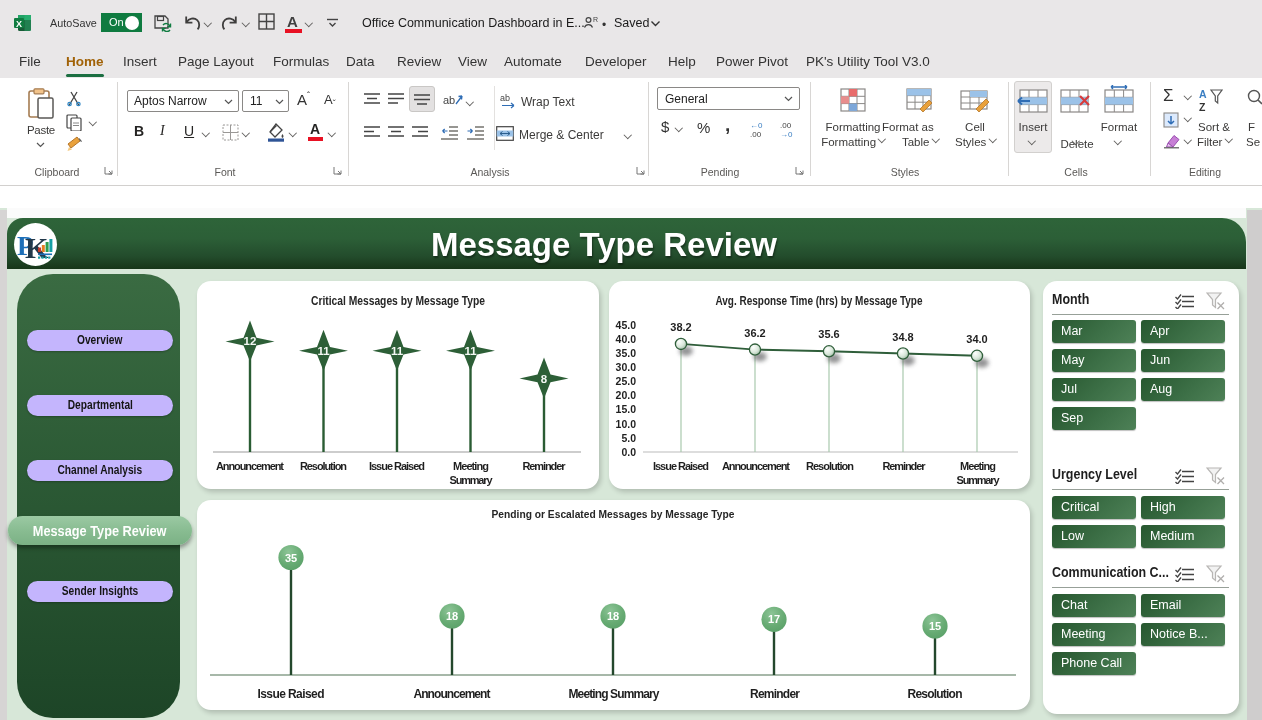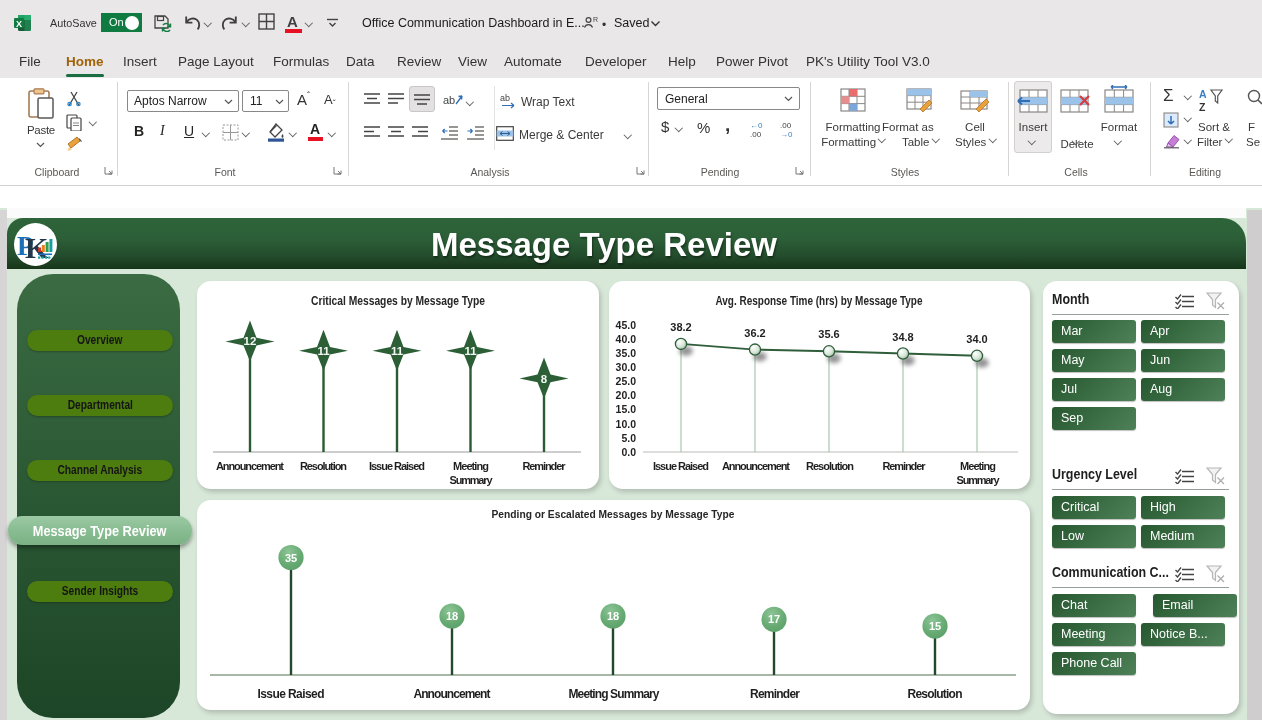--- a/index.html
+++ b/index.html
@@ -14,21 +14,21 @@
 #sheet { position:absolute; left:0; top:208px; width:1262px; height:512px; background:#d7e7d8; }
 .menu-item { position:absolute; top:9px; white-space:nowrap; }
 .glabel { position:absolute; top:88px; font-size:10.5px; color:#5a5856; text-align:center; }
 .gsep { position:absolute; top:4px; height:94px; width:1px; background:#d8d6d4; }
 .ricon { position:absolute; }
 .rtext { position:absolute; font-size:11.5px; color:#3b3a39; white-space:nowrap; }
 .chev { font-size:0; line-height:0; }
 .chev::before { content:""; display:inline-block; width:4.5px; height:4.5px; border-right:1.3px solid #5f5d5b; border-bottom:1.3px solid #5f5d5b; transform:rotate(45deg); vertical-align:top; }
 
 .card { position:absolute; background:#fff; border-radius:14px; box-shadow:2px 3px 5px rgba(0,0,0,0.18); }
-.pill { position:absolute; left:27px; width:146px; height:21px; background:#4d7c0f; border-radius:11px; text-align:center; font-size:12px; font-weight:bold; color:#151515; line-height:21px; box-shadow:0 1px 2px rgba(0,0,0,0.25); }
+.pill { position:absolute; left:27px; width:146px; height:21px; background:#c4b5fd; border-radius:11px; text-align:center; font-size:12px; font-weight:bold; color:#151515; line-height:21px; box-shadow:0 1px 2px rgba(0,0,0,0.25); }
 .pill span, .apill span { display:inline-block; transform:scaleX(0.85); transform-origin:center; white-space:nowrap; }
 .slbtn { position:absolute; width:84px; height:23px; border-radius:3px; background:linear-gradient(135deg,#27572f 0%, #3c6f46 55%, #4e8157 100%); color:#fff; font-size:12.5px; line-height:23px; padding-left:9px; box-shadow:0 1px 1px rgba(0,0,0,0.25); }
 .shead { position:absolute; font-size:14px; font-weight:bold; color:#1f1f1f; }
 .shead span { display:inline-block; transform:scaleX(0.89); transform-origin:left center; white-space:nowrap; }
 </style>
 </head>
 <body>
 <div id="stage">
   <div id="titlebar">
 
@@ -541,19 +541,19 @@
       <svg class="abs" style="left:132px;top:286px" width="20" height="15" viewBox="0 0 20 15">
           <path d="M7 2.5 h12 M7 7.5 h12 M7 12.5 h12" stroke="#444" stroke-width="1.6"></path>
           <path d="M0.5 3 l2 2 L6 0.5 M0.5 8 l2 2 L6 5.5 M0.5 13 l2 2 L6 10.5" fill="none" stroke="#444" stroke-width="1.3"></path>
         </svg>
       <svg class="abs" style="left:163px;top:284px" width="19" height="18" viewBox="0 0 19 18">
           <path d="M1 1 h14 l-5.5 6.5 v8 l-3 -2.5 v-5.5 z" fill="#f2f2f2" stroke="#b8b6b4" stroke-width="1.2"></path>
           <path d="M11.5 10.5 l6.5 6.5 M18 10.5 l-6.5 6.5" stroke="#b0aeac" stroke-width="1.3"></path>
         </svg>
       <div class="abs" style="left:9px;top:306px;width:177px;height:1px;background:#97a098"></div>
       <div class="slbtn" style="left:9px;top:313px">Chat</div>
-      <div class="slbtn" style="left:110px;top:313px">Email</div>
+      <div class="slbtn" style="left:98px;top:313px">Email</div>
       <div class="slbtn" style="left:9px;top:342px">Meeting</div>
       <div class="slbtn" style="left:98px;top:342px">Notice B...</div>
       <div class="slbtn" style="left:9px;top:371px">Phone Call</div>
     </div>
   </div>
 </div>
 
 </body></html>

